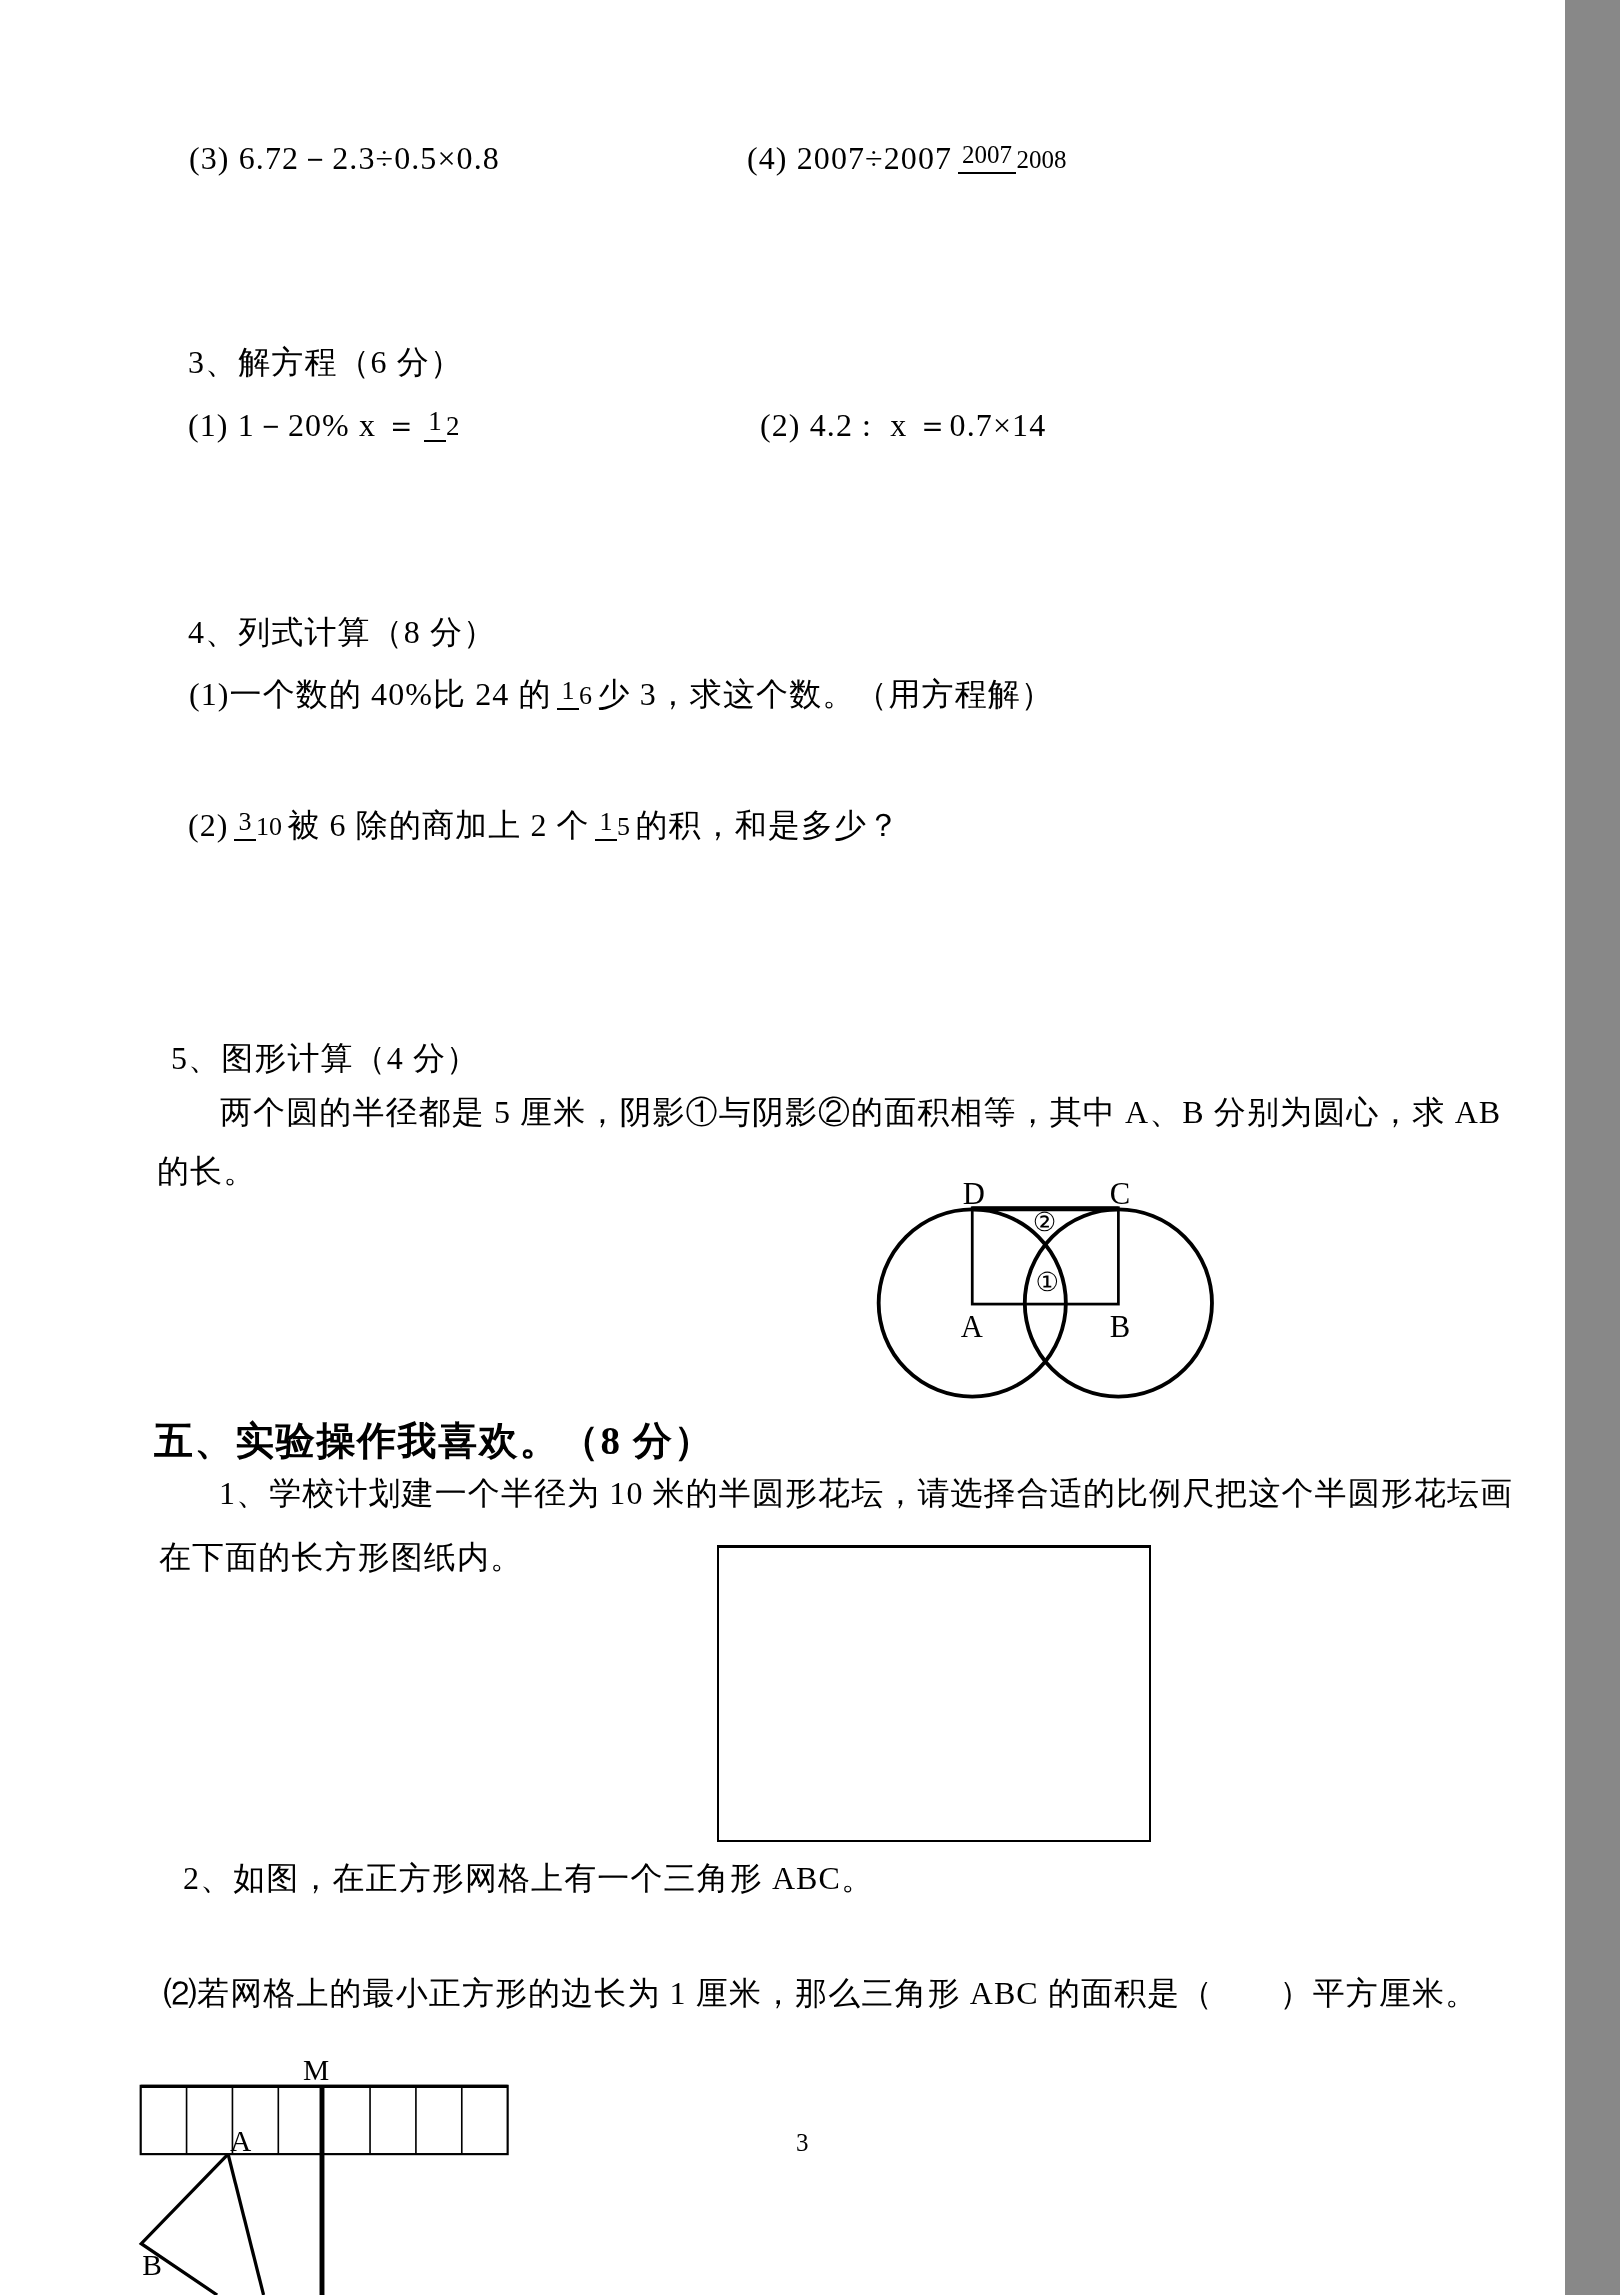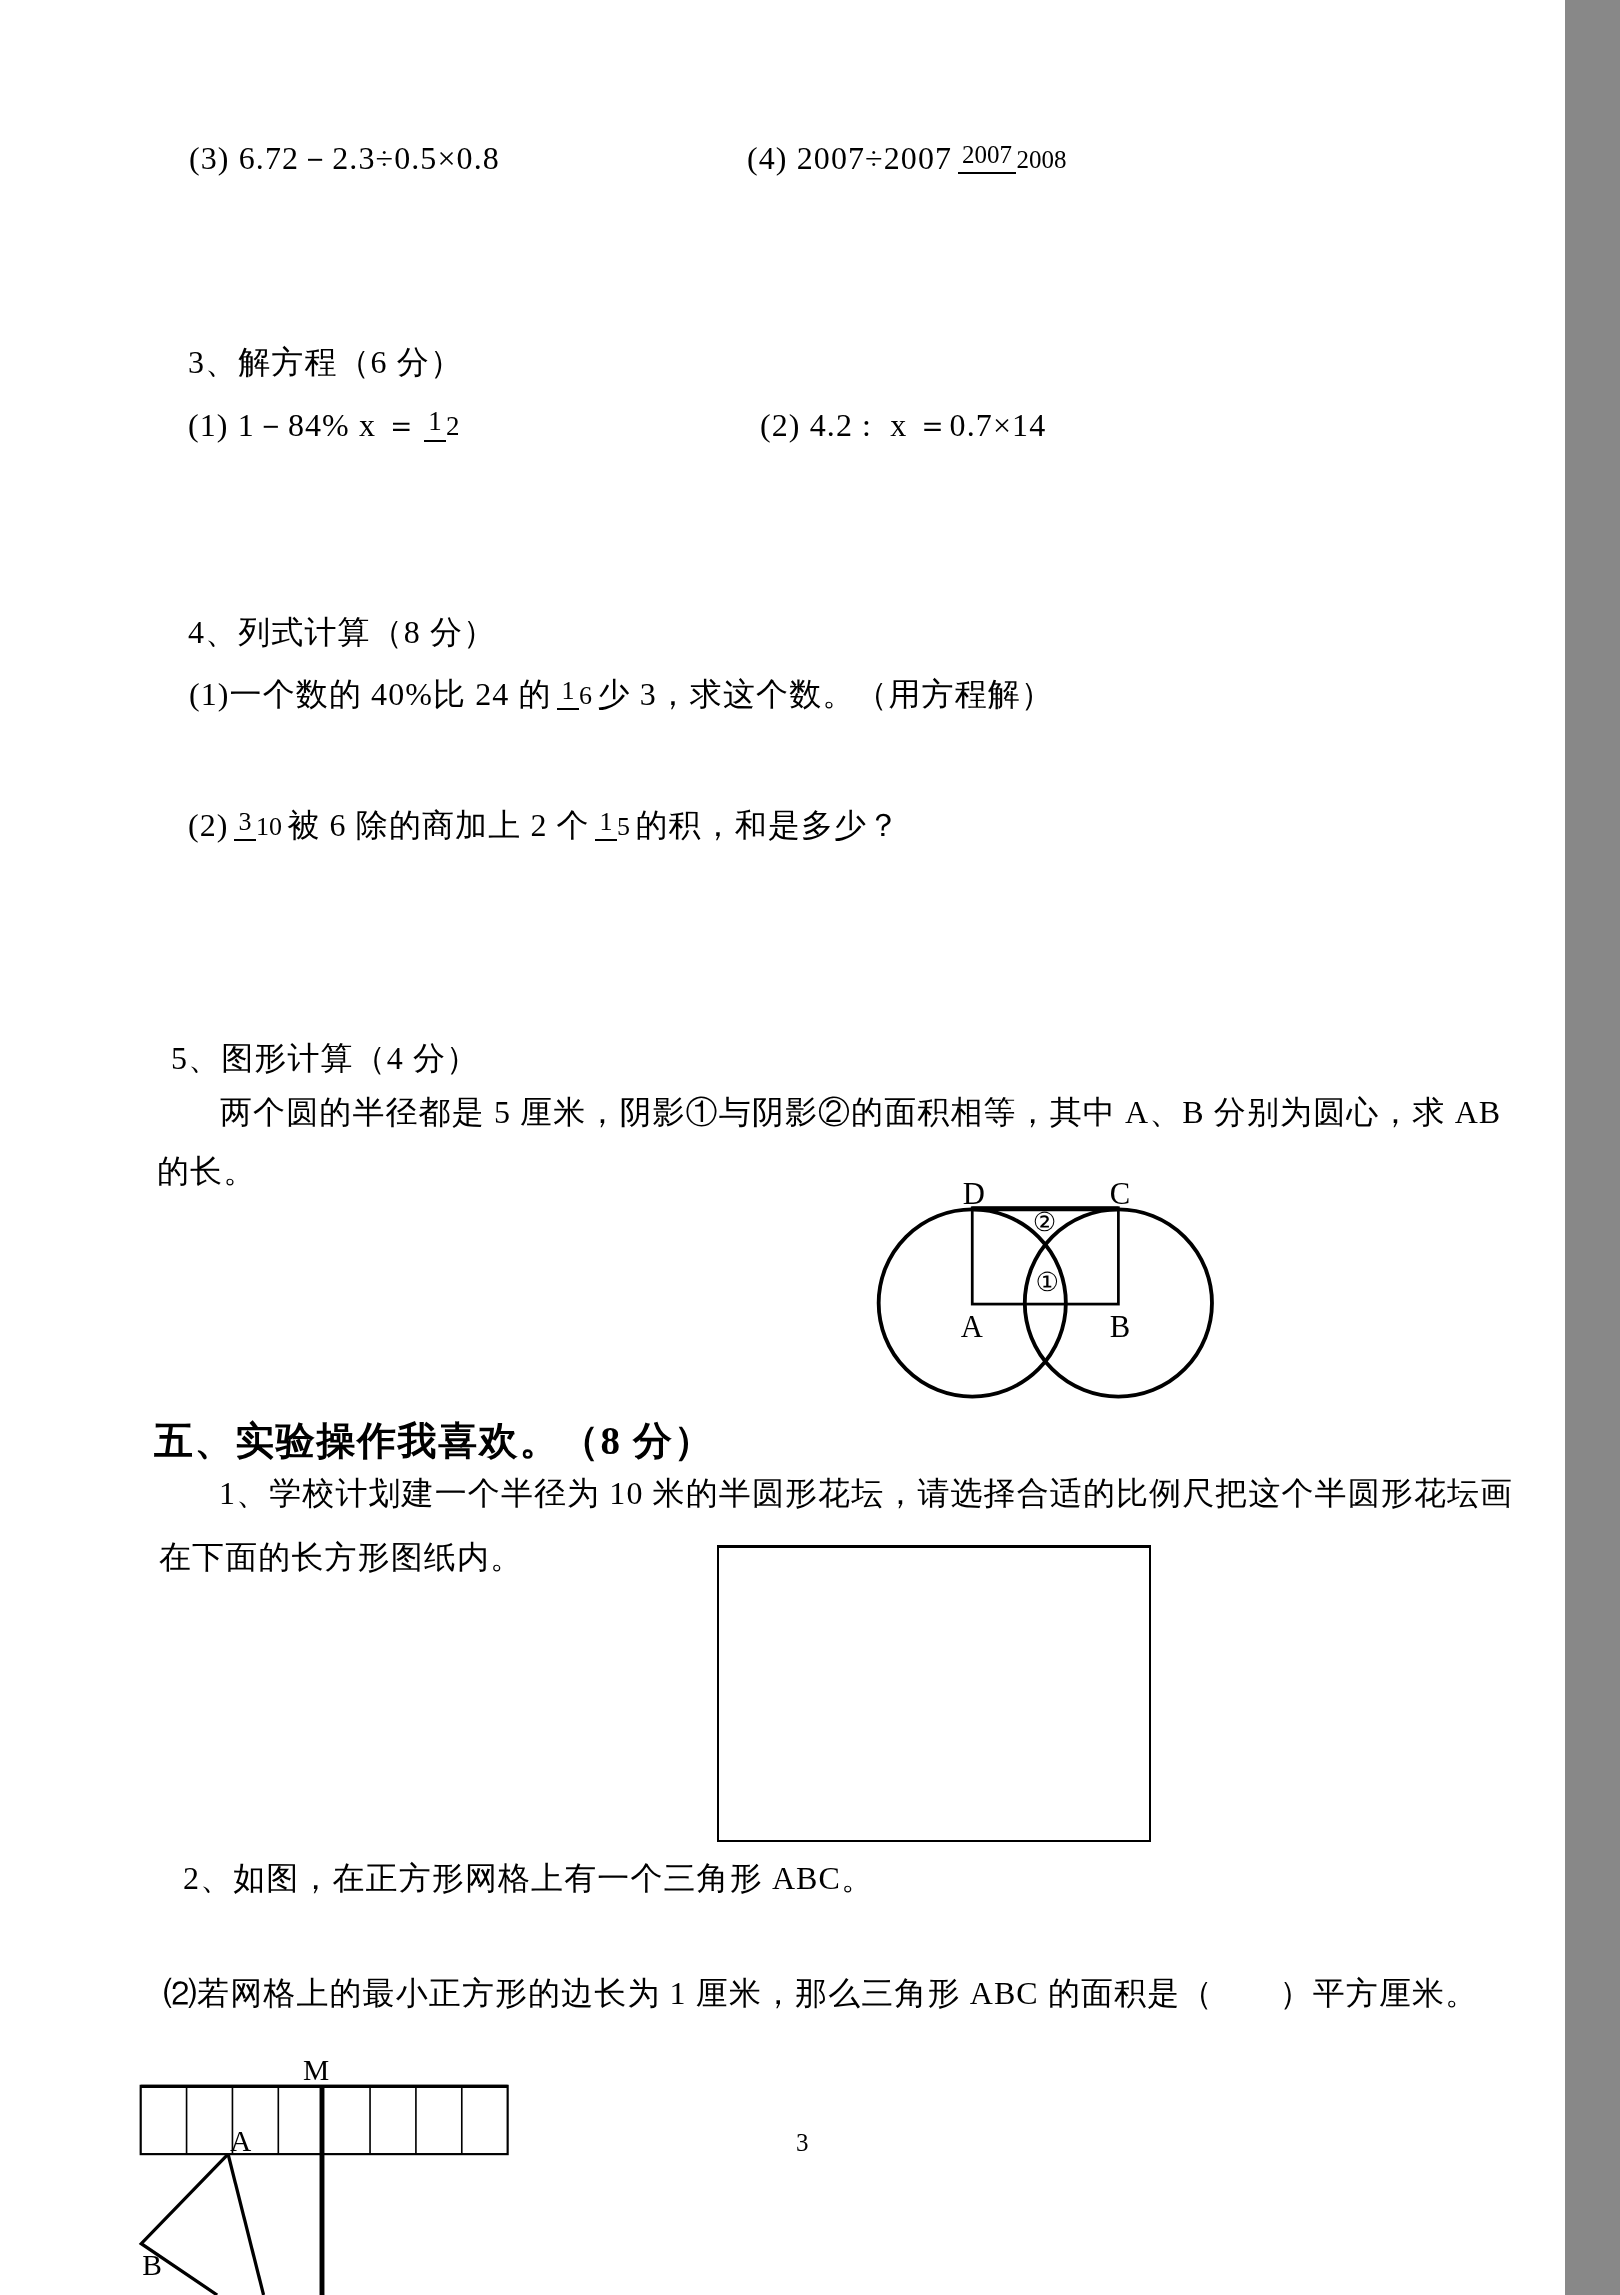--- a/index.html
+++ b/index.html
@@ -65,21 +65,21 @@
     <span class="frac f46">
       <span class="num">2007</span>
       <span class="den">2008</span>
     </span>
   </div>
 
   <div class="line" style="left:188px;top:340px">
     <span>3、解方程（6 分）</span>
   </div>
   <div class="line" style="left:188px;top:403px">
-    <span>(1) 1－84% x ＝</span>
+    <span>(1) 1－20% x ＝</span>
     <span class="frac f50">
       <span class="num">1</span>
       <span class="den">2</span>
     </span>
   </div>
   <div class="line" style="left:760px;top:403px">
     <span>(2) 4.2 :  x ＝0.7×14</span>
   </div>
 
   <div class="line" style="left:188px;top:610px">

